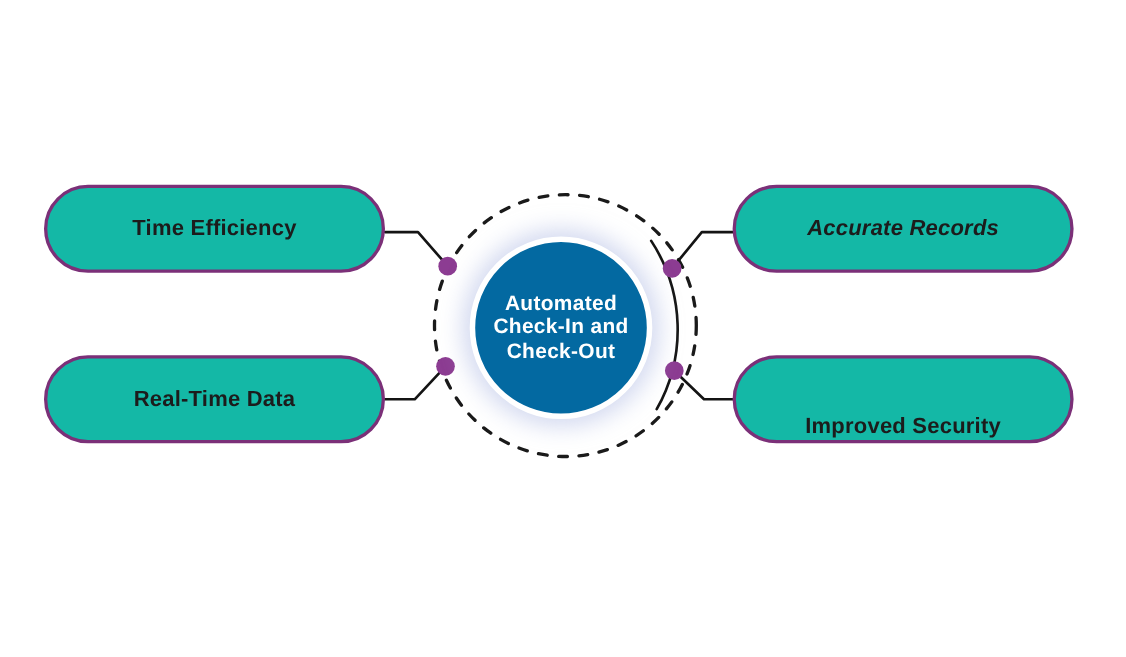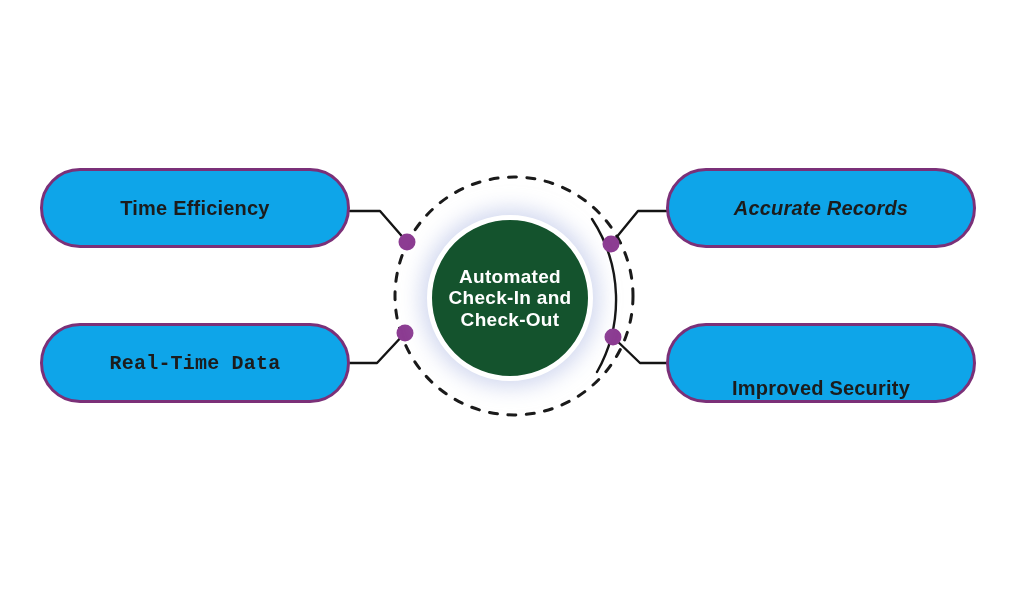--- a/index.html
+++ b/index.html
@@ -13,45 +13,45 @@
     background:#ffffff;
     overflow:hidden;
   }
   .layer{position:absolute;left:0;top:0;width:1024px;height:597px;}
 
   
   .pill{
     position:absolute;
     width:310px;height:80px;
     box-sizing:border-box;
-    background:#0ea5e9;
+    background:#14b8a6;
     border:3.5px solid #7b3078;
     border-radius:40px;
     display:flex;align-items:center;justify-content:center;
     z-index:3;
   }
   .pill span{
     font-size:20px;
     font-weight:600;
     letter-spacing:.2px;
     color:#1c1c1c;
     white-space:nowrap;
   }
   .pill.tl{left:40px;top:168px;}
-  .pill.bl{left:40px;top:323px;font-family:Liberation Mono, monospace;}
+  .pill.bl{left:40px;top:323px;}
   .pill.tr{left:666px;top:168px;font-style:italic;}
   .pill.br{left:666px;top:323px;align-items:flex-end;}
 
   
   .center-circle{
     position:absolute;
     left:427px;top:215px;
     width:166px;height:166px;
     box-sizing:border-box;
-    background:#14532d;
+    background:#0369a1;
     border:5px solid #ffffff;
     border-radius:50%;
     box-shadow:0 0 20px 7px rgba(176,188,228,0.55);
     display:flex;flex-direction:column;
     align-items:center;justify-content:center;
     z-index:2;
     text-align:center;
   }
   .center-circle span{
     display:block;

